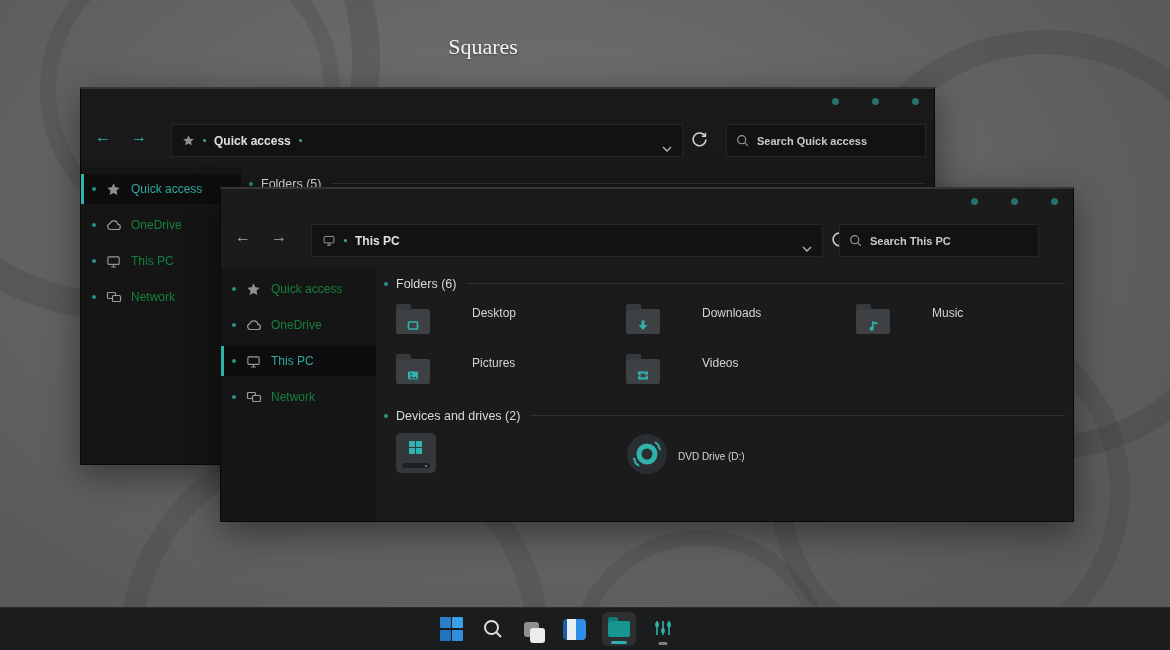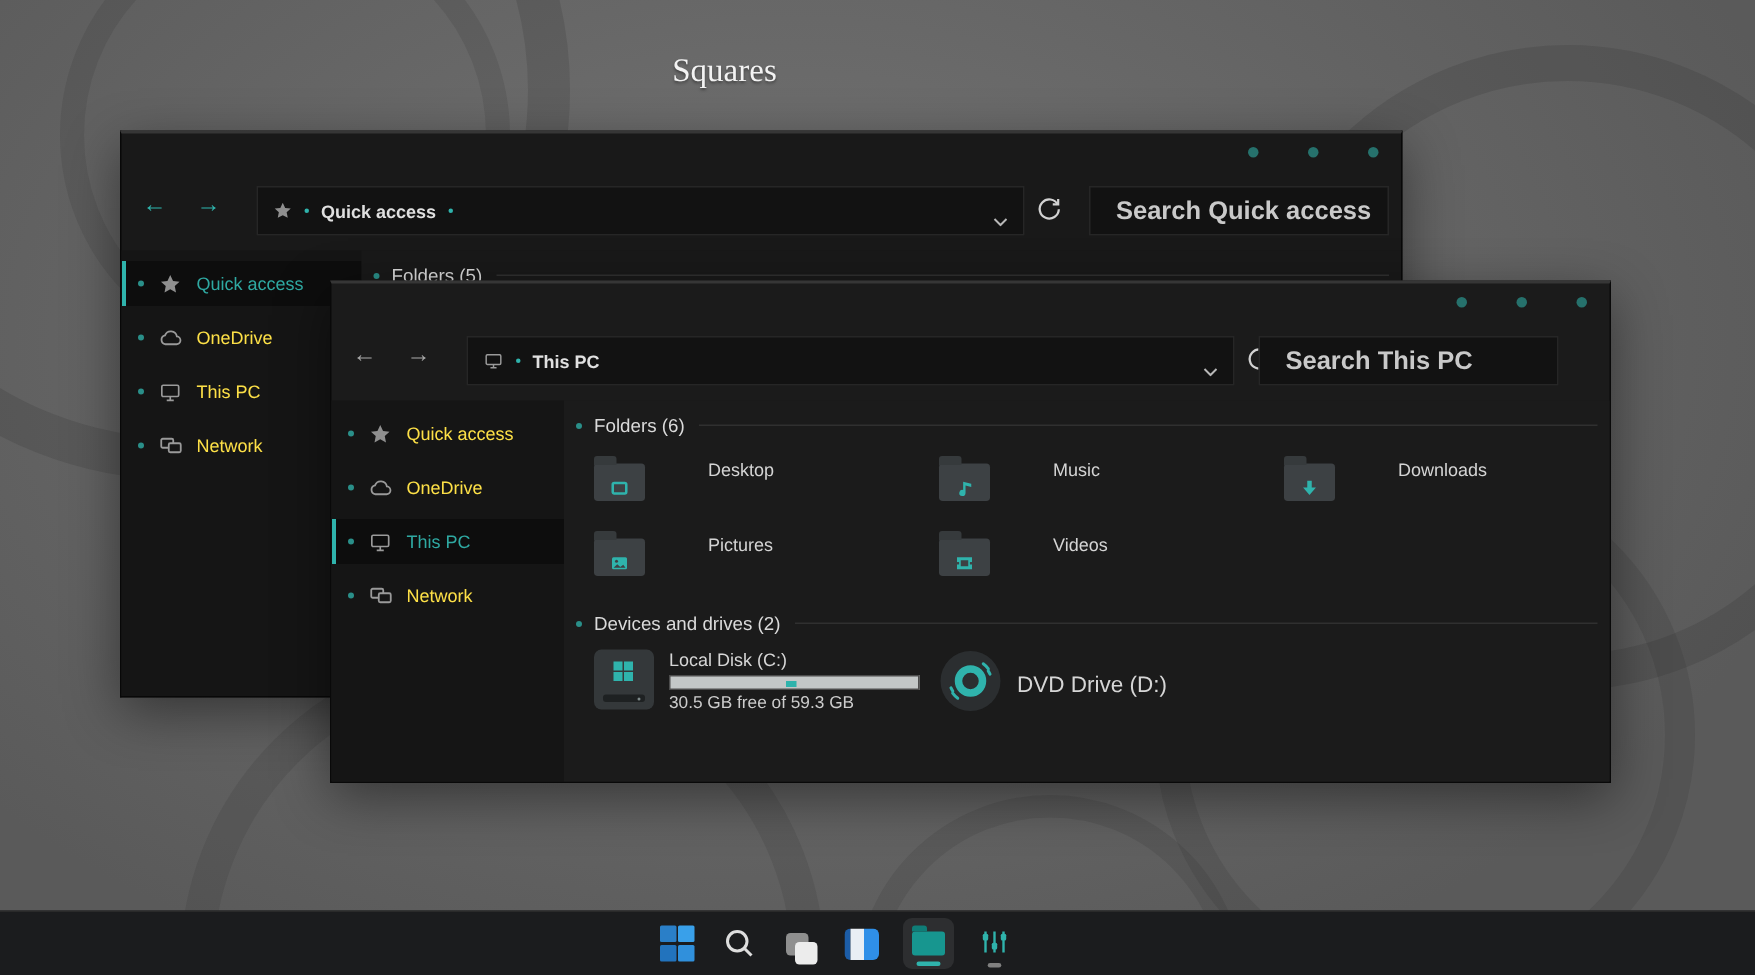--- a/index.html
+++ b/index.html
@@ -53,33 +53,33 @@
   .refresh-btn { position:absolute; left:610px; top:42px; }
 
   .searchbox {
     position:absolute; top:35px; width:200px; height:33px;
     background:#121212; border:1px solid #262626;
     display:flex; align-items:center; padding:0 9px; gap:8px;
   }
   .win-back .searchbox { left:645px; } .win-front .searchbox { left:618px; }
   .searchbox input {
     flex:1; background:transparent; border:none; outline:none;
-    color:#d0d0d0; font-size:17px; font-family:"Liberation Sans", sans-serif; font-weight:bold;
+    color:#d0d0d0; font-size:11px; font-family:"Liberation Sans", sans-serif; font-weight:bold;
   }
   .searchbox input::placeholder { color:#c9c9c9; opacity:1; }
 
   .sidebar { position:absolute; left:0; top:78px; bottom:0; background:#151515; }
   .win-back .sidebar { width:160px; } .win-front .sidebar { width:155px; }
   .side-item {
     position:absolute; left:0; right:0; height:30px;
     display:flex; align-items:center; padding-left:11px; gap:9px; cursor:default;
   }
   .side-item .bullet { width:4px; height:4px; border-radius:50%; background:#2a8f89; flex:0 0 auto; }
   .side-item .side-ico { width:17px; display:flex; justify-content:center; flex:0 0 auto; }
-  .side-item .lbl { color:#fde047; font-size:12px; }
+  .side-item .lbl { color:#15803d; font-size:12px; }
   .side-item.selected { background:#0d0d0d; box-shadow:inset 3px 0 0 #2fb3ac; }
   .side-item.selected .lbl { color:#2fa9a2; }
   .si-0{top:7px}.si-1{top:43px}.si-2{top:79px}.si-3{top:115px}
 
   .content { position:absolute; top:78px; right:0; bottom:0; }
   .win-back .content { left:160px; background:#191919; }
   .win-front .content { left:155px; background:#1b1b1b; }
 
   .section-hd { display:flex; align-items:center; padding-left:8px; height:17px; }
   .section-hd .bullet { width:4px; height:4px; border-radius:50%; background:#2a8f89; }
@@ -328,32 +328,32 @@
         <span class="folder">
           <svg class="glyph" width="13" height="13" viewBox="0 0 13 13">
               <rect x="2" y="3" width="9" height="7" rx="1" fill="none" stroke="#2fb3ac" stroke-width="1.7"></rect>
             </svg>
         </span>
         <span class="lbl">Desktop</span>
       </div>
       <div class="tile">
         <span class="folder">
           <svg class="glyph" width="13" height="13" viewBox="0 0 13 13">
-              <path d="M5.6 2.2l5.4 1.3v2.1L7.2 4.7v5a2.1 2.1 0 1 1-1.6-2.1z" fill="#2fb3ac"></path>
+              <polygon points="5,1.5 8,1.5 8,6 10.8,6 6.5,11 2.2,6 5,6" fill="#2fb3ac"></polygon>
             </svg>
         </span>
-        <span class="lbl">Music</span>
+        <span class="lbl">Downloads</span>
       </div>
       <div class="tile">
         <span class="folder">
           <svg class="glyph" width="13" height="13" viewBox="0 0 13 13">
-              <polygon points="5,1.5 8,1.5 8,6 10.8,6 6.5,11 2.2,6 5,6" fill="#2fb3ac"></polygon>
+              <path d="M5.6 2.2l5.4 1.3v2.1L7.2 4.7v5a2.1 2.1 0 1 1-1.6-2.1z" fill="#2fb3ac"></path>
             </svg>
         </span>
-        <span class="lbl">Downloads</span>
+        <span class="lbl">Music</span>
       </div>
       <div class="tile">
         <span class="folder">
           <svg class="glyph" width="13" height="13" viewBox="0 0 13 13">
               <rect x="1.5" y="2.5" width="10" height="8" rx="1" fill="#2fb3ac"></rect>
               <circle cx="4.5" cy="5.2" r="1" fill="#3d4144"></circle>
               <path d="M2.5 9.5l2.5-2.3 2 1.8 2-1.5 1.5 2z" fill="#3d4144"></path>
             </svg>
         </span>
         <span class="lbl">Pictures</span>
@@ -381,40 +381,33 @@
       <div class="drive-local">
         <span class="hdd-ico">
           <span class="hdd-logo">
               <div></div>
               <div></div>
               <div></div>
               <div></div>
             </span>
           <span class="hdd-slot"></span>
         </span>
-        <span class="drive-info">
-          <div class="name">Local Disk (C:)</div>
-          <div class="capbar">
-              <span class="marker" style="left: 48.5%;"></span>
-            </div>
-          <div class="free">30.5 GB free of 59.3 GB</div>
-        </span>
       </div>
       <div class="drive-dvd">
         <span>
           <svg width="42" height="42" viewBox="0 0 42 42">
             <circle cx="21" cy="21" r="20" fill="#2b2e30"></circle>
             <circle cx="21" cy="21" r="8" fill="none" stroke="#2fb3ac" stroke-width="5"></circle>
             <path d="M29.5 9.5a15 15 0 0 1 3.4 3.4" fill="none" stroke="#2fb3ac" stroke-width="2" stroke-linecap="round"></path>
             <path d="M32.8 14.2a15 15 0 0 1 1.2 2.2" fill="none" stroke="#2fb3ac" stroke-width="2" stroke-linecap="round"></path>
             <path d="M12.5 32.5a15 15 0 0 1-3.4-3.4" fill="none" stroke="#2fb3ac" stroke-width="2" stroke-linecap="round"></path>
             <path d="M9.2 27.8a15 15 0 0 1-1.2-2.2" fill="none" stroke="#2fb3ac" stroke-width="2" stroke-linecap="round"></path>
           </svg>
         </span>
-        <span class="lbl" style="color:#d6d6d6;font-size:15px;">DVD Drive (D:)</span>
+        <span class="lbl" style="color:#d6d6d6;font-size:10px;">DVD Drive (D:)</span>
       </div>
     </div>
   </div>
 </div>
 
 <div class="taskbar">
   <div class="tb-icons">
     <div class="tb-btn">
       <span class="start-logo">
           <div class="sl-a"></div>

